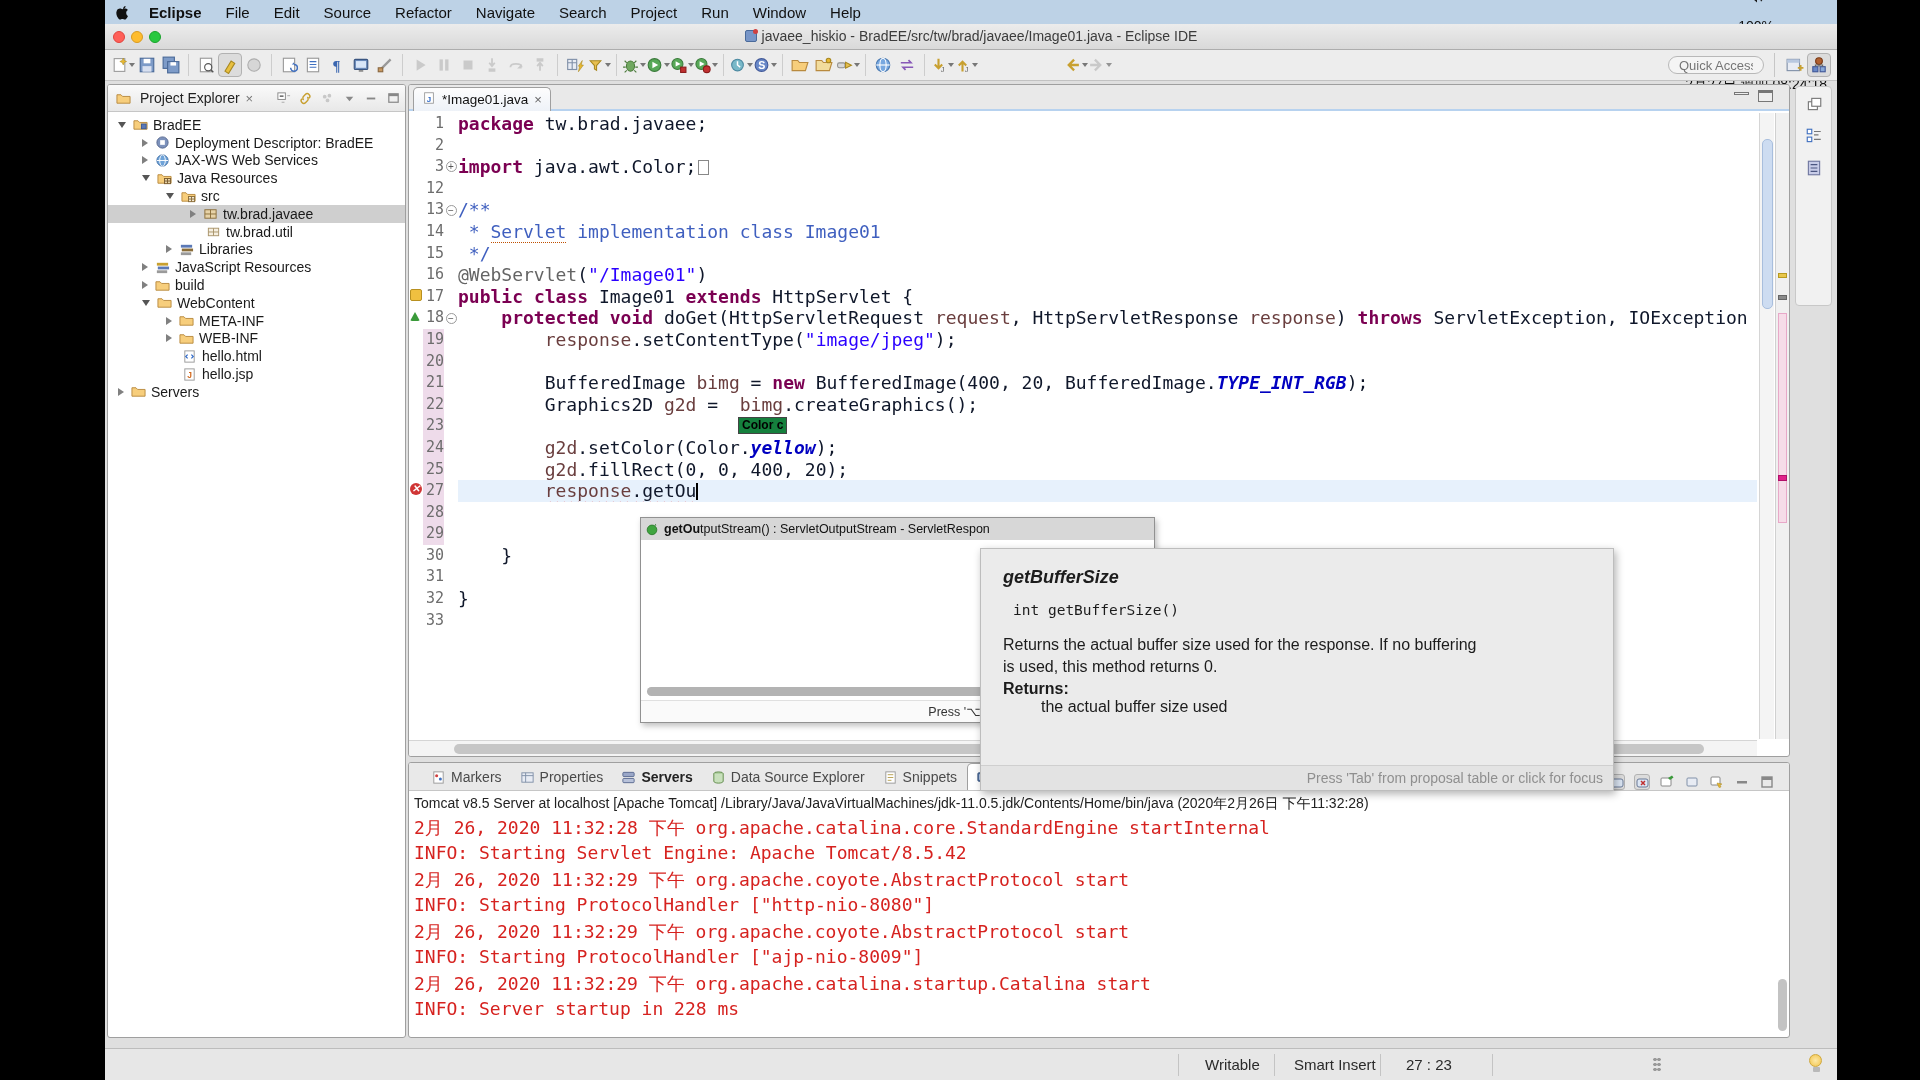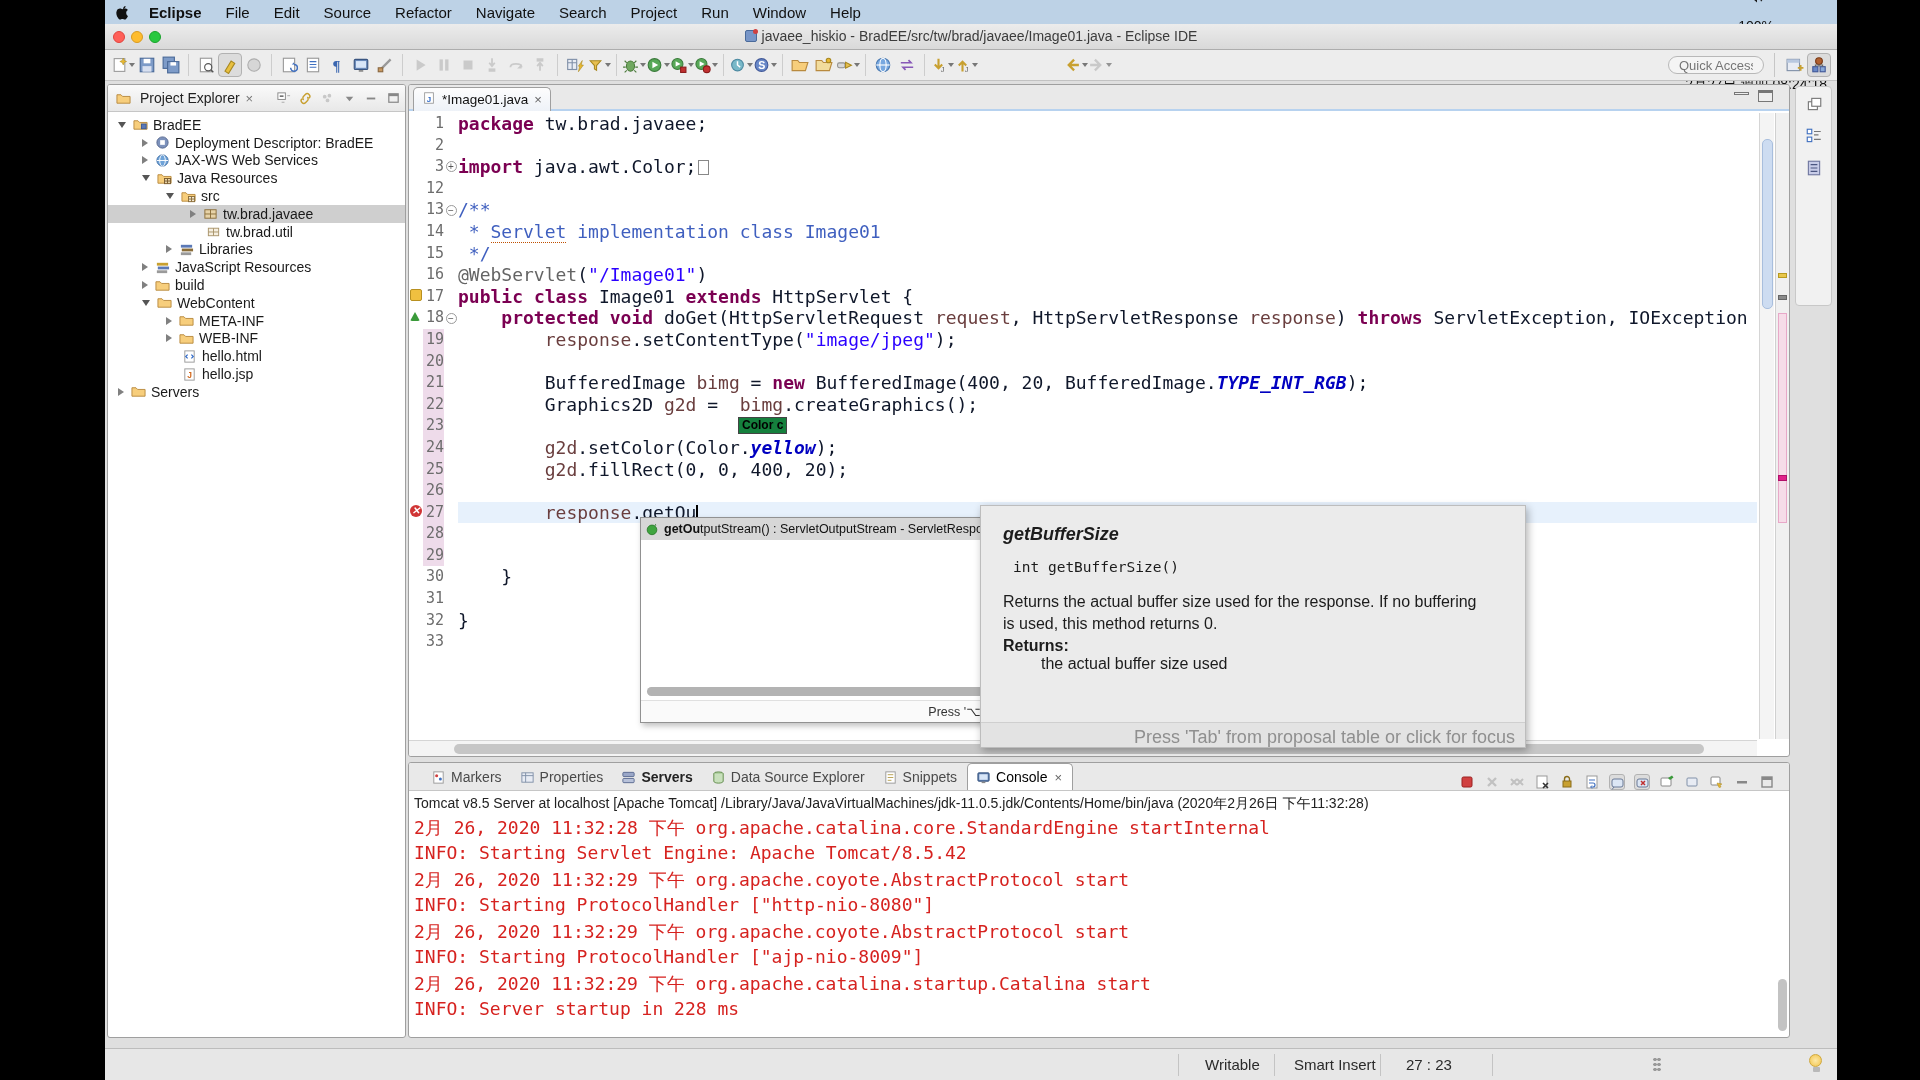--- a/index.html
+++ b/index.html
@@ -138,32 +138,32 @@
   #completion { position:absolute; left:535px; top:517px; width:515px; height:206px; background:#fff;
                 border:1px solid #919191; box-shadow:2px 3px 6px rgba(0,0,0,.25); z-index:40; }
   #comp-row { height:22px; background:#d7d7d7; display:flex; align-items:center; padding:0 4px;
               font-size:12.5px; color:#111; gap:5px; }
   #comp-row svg { width:14px; height:14px; flex:none; }
   #comp-scroll { position:absolute; left:6px; right:6px; bottom:26px; height:9px; background:#efefef; border-radius:5px; }
   #comp-scroll i { display:block; width:82%; height:9px; background:#b3b3b3; border-radius:5px; }
   #comp-footer { position:absolute; left:0; right:0; bottom:0; height:22px; background:#fafafa;
                  border-top:1px solid #e0e0e0; font-size:12.5px; color:#333; text-align:right;
                  padding:3px 8px 0 0; }
-  #javadoc { position:absolute; left:875px; top:505px; width:546px; height:243px; background:#ebebeb;
+  #javadoc { position:absolute; left:875px; top:548px; width:634px; height:243px; background:#ebebeb;
              border:1px solid #bdbdbd; box-shadow:2px 3px 8px rgba(0,0,0,.3); z-index:50;
              font-size:16px; color:#1c1c1c; overflow:hidden; }
   #jd-body { padding:18px 16px 0 22px; }
   #jd-title { font-weight:bold; font-style:italic; font-size:18px; margin-bottom:14px; }
   #jd-sig { font-family:"DejaVu Sans Mono", monospace; font-size:14.5px; margin:0 0 16px 10px; }
   #jd-desc { line-height:22px; width:480px; }
   #jd-returns { font-weight:bold; margin-top:2px; }
   #jd-retval { margin-left:38px; }
   #jd-seealso { font-weight:bold; }
   #jd-footer { position:absolute; left:0; right:0; bottom:0; height:25px; background:#e3e3e3;
-               border-top:1px solid #cfcfcf; color:#8f8f8f; font-size:18px; text-align:right;
+               border-top:1px solid #cfcfcf; color:#8f8f8f; font-size:14px; text-align:right;
                padding:4px 10px 0 0; }
 
   
   #ctabs { height:28px; background:#e9e9e9; border-bottom:1px solid #c6c6c6; display:flex;
            align-items:flex-end; padding-left:14px; }
   .ctab { display:flex; align-items:flex-end; gap:5px; font-size:14px; color:#4a4a4a;
           padding:4px 10px 5px 8px; }
   .ctab svg { width:15px; height:15px; }
   .ctab.bold { font-weight:bold; color:#222; }
   .ctab.active { background:#fff; border:1px solid #9f9f9f; border-bottom:none;
@@ -876,26 +876,20 @@
             <span class="lnum pink">24</span>
             <span class="foldc"></span>
             <span class="ctext"><span class="p">        </span><span class="v">g2d</span><span class="p">.setColor(Color.</span><span class="f">yellow</span><span class="p">);</span></span>
           </div>
           <div class="cl">
             <span class="ruler"></span>
             <span class="lnum pink">25</span>
             <span class="foldc"></span>
             <span class="ctext"><span class="p">        </span><span class="v">g2d</span><span class="p">.fillRect(0, 0, 400, 20);</span></span>
           </div>
-          <div class="cl">
-            <span class="ruler"></span>
-            <span class="lnum pink">26</span>
-            <span class="foldc"></span>
-            <span class="ctext"></span>
-          </div>
           <div class="cl hl">
             <span class="ruler">
               <i class="ric err">✕</i>
             </span>
             <span class="lnum pink">27</span>
             <span class="foldc"></span>
             <span class="ctext"><span class="p">        </span><span class="v rsq">response</span><span class="p rsq">.getOu</span><span class="caret"></span></span>
           </div>
           <div class="cl">
             <span class="ruler"></span>

